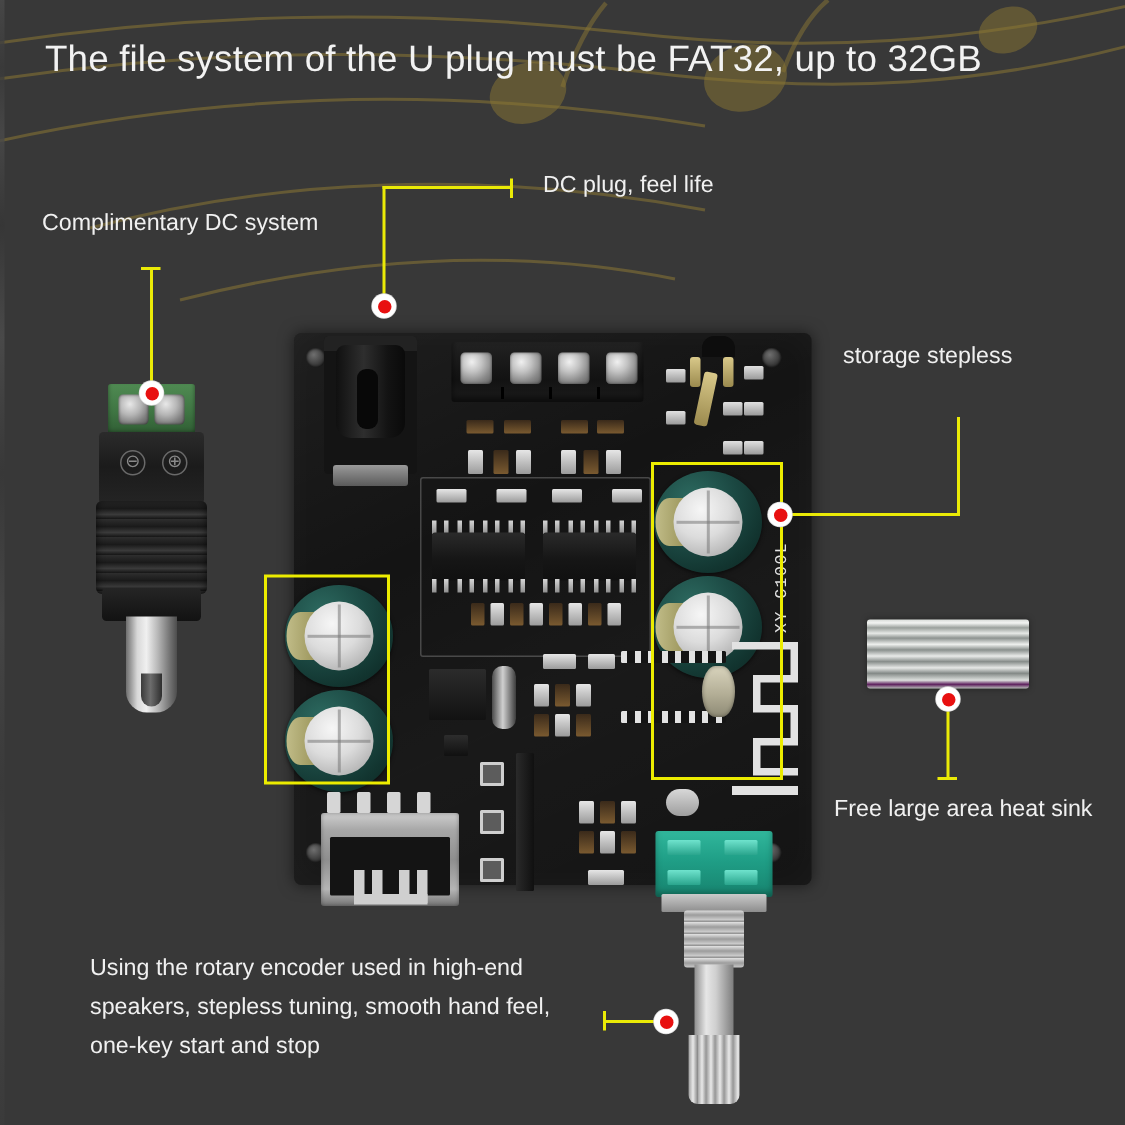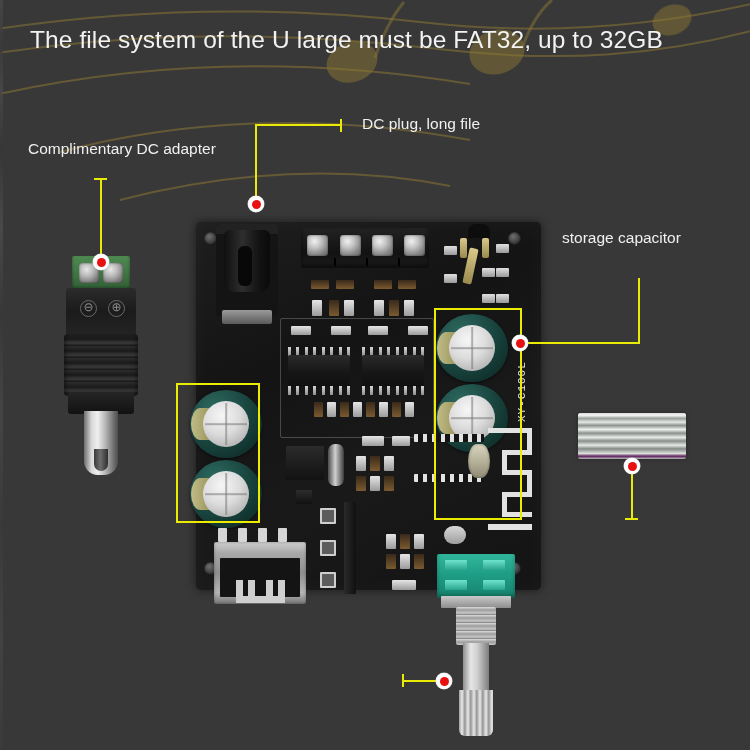--- a/index.html
+++ b/index.html
@@ -171,21 +171,21 @@
         <ellipse cx="672" cy="20" rx="20" ry="15" transform="rotate(-20 672 20)"></ellipse>
       </g>
       <g stroke="#8a7634" stroke-width="3" fill="none" opacity="0.5">
         <path d="M375 58 C 383 34, 392 16, 404 2"></path>
         <path d="M522 48 C 530 26, 540 10, 552 0"></path>
       </g>
     </svg>
     <div class="edge-strip"></div>
   </div>
 
-  <div class="title">The file system of the U large must be FAT32, up to 32GB</div>
+  <div class="title">The file system of the U plug must be FAT32, up to 32GB</div>
 
   <div class="dc-adapter" style="left:62px;top:256px;width:80px;height:222px;">
     <div class="dc-term">
       <div class="dc-screw" style="left:7px;"></div>
       <div class="dc-screw" style="left:31px;"></div>
     </div>
     <div class="dc-body">
       <div class="pol" style="left:14px;">⊖</div>
       <div class="pol" style="left:42px;">⊕</div>
     </div>
@@ -381,54 +381,62 @@
     <div class="smd" style="left:204px;top:332px;width:10px;height:15px;"></div>
     <div class="smd body" style="left:218px;top:332px;width:10px;height:15px;"></div>
     <div class="smd" style="left:196px;top:358px;width:24px;height:10px;"></div>
     <div class="btn-sw" style="left:248px;top:304px;width:22px;height:18px;border-radius:9px;"></div>
   </div>
 
   <div class="hl-box" style="left:176px;top:383px;width:84px;height:140px;"></div>
   <div class="hl-box" style="left:434px;top:308px;width:88px;height:212px;"></div>
 
   <div class="anno" style="left:28px;top:136px;">
-    <div>Complimentary DC adapter</div>
+    <div>Complimentary DC system</div>
   </div>
   <div class="cap-h" style="left:94px;top:178px;"></div>
   <div class="lead-v" style="left:100px;top:178px;height:82px;"></div>
   <div class="dot" style="left:93px;top:254px;">
       <i></i>
     </div>
 
   <div class="anno" style="left:362px;top:111px;">
-    <div>DC plug, long file</div>
+    <div>DC plug, feel life</div>
   </div>
   <div class="cap-v" style="left:340px;top:119px;"></div>
   <div class="lead-h" style="left:255px;top:124px;width:87px;"></div>
   <div class="lead-v" style="left:255px;top:124px;height:76px;"></div>
   <div class="dot" style="left:248px;top:196px;">
       <i></i>
     </div>
 
   <div class="anno" style="left:562px;top:225px;">
-    <div>storage capacitor</div>
+    <div>storage stepless</div>
   </div>
   <div class="cap-v" style="left:638px;top:278px;"></div>
   <div class="lead-v" style="left:638px;top:284px;height:59px;"></div>
   <div class="lead-h" style="left:520px;top:342px;width:120px;"></div>
   <div class="dot" style="left:512px;top:335px;">
       <i></i>
     </div>
 
+  <div class="anno" style="left:556px;top:527px;">
+    <div>Free large area heat sink</div>
+  </div>
   <div class="cap-h" style="left:625px;top:518px;"></div>
   <div class="lead-v" style="left:631px;top:471px;height:48px;"></div>
   <div class="dot" style="left:624px;top:458px;">
       <i></i>
     </div>
 
+  <div class="anno" style="left:60px;top:633px;">
+    <div>Using the rotary encoder used in high-end</div>
+    <div>speakers, stepless tuning, smooth hand feel,</div>
+    <div>one-key start and stop</div>
+  </div>
   <div class="cap-v" style="left:402px;top:674px;"></div>
   <div class="lead-h" style="left:402px;top:680px;width:38px;"></div>
   <div class="dot" style="left:436px;top:673px;">
       <i></i>
     </div>
 
   <div class="encoder" style="left:437px;top:554px;width:82px;height:184px;">
     <div class="enc-body">
       <div class="enc-pad" style="left:8px;top:6px;"></div>
       <div class="enc-pad" style="left:46px;top:6px;"></div>

